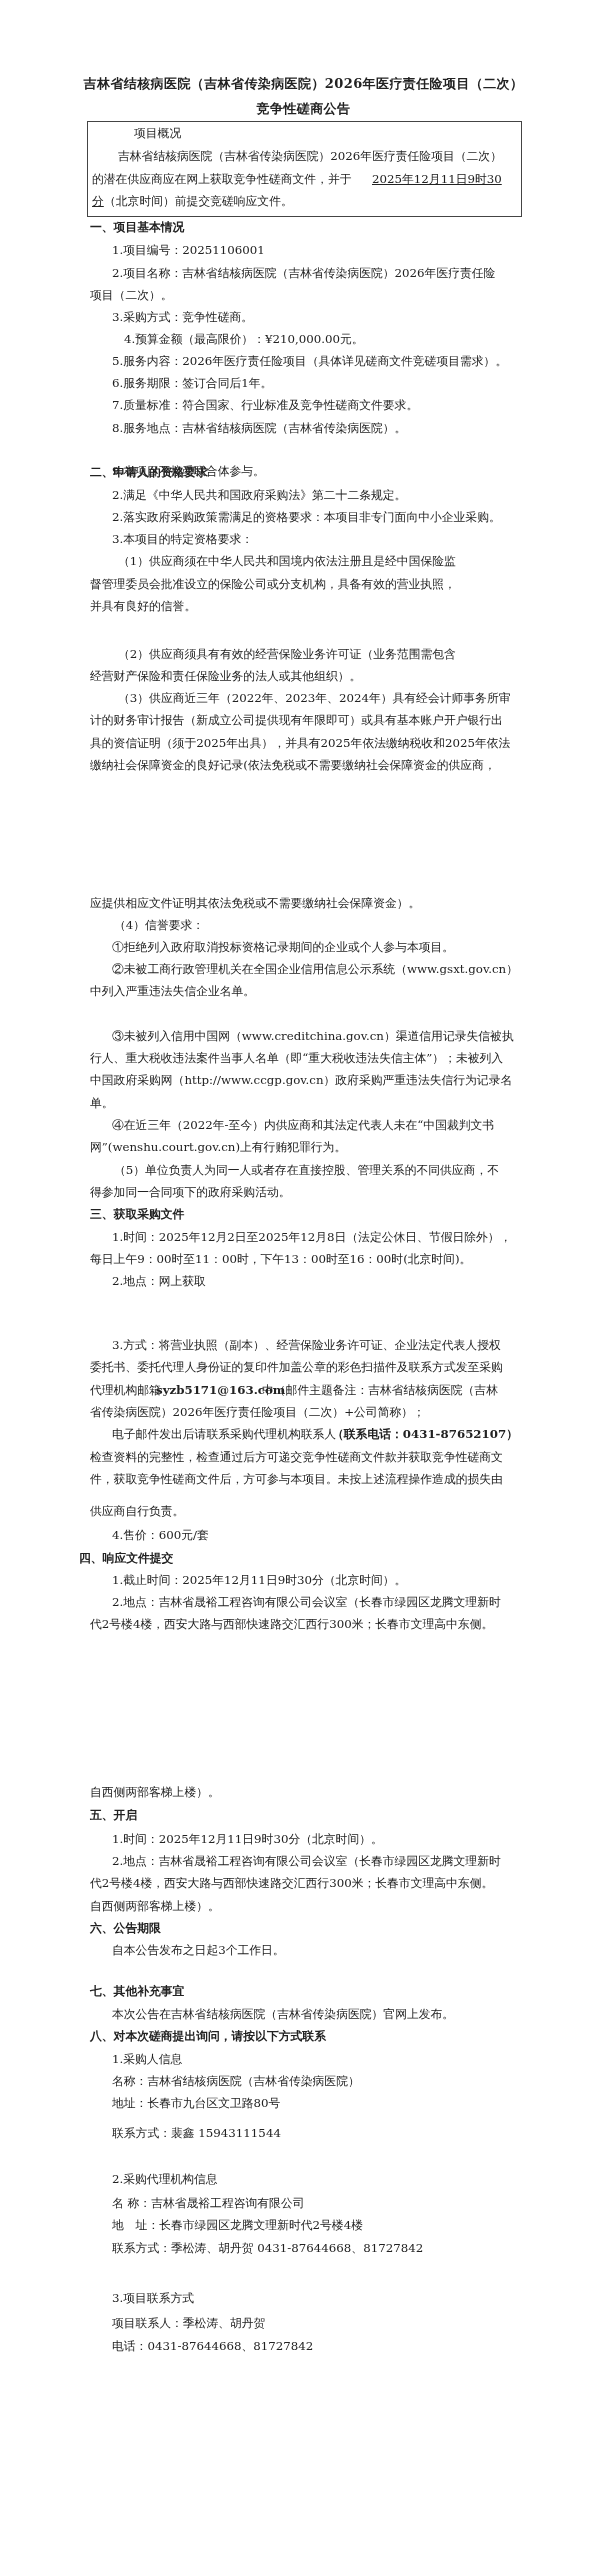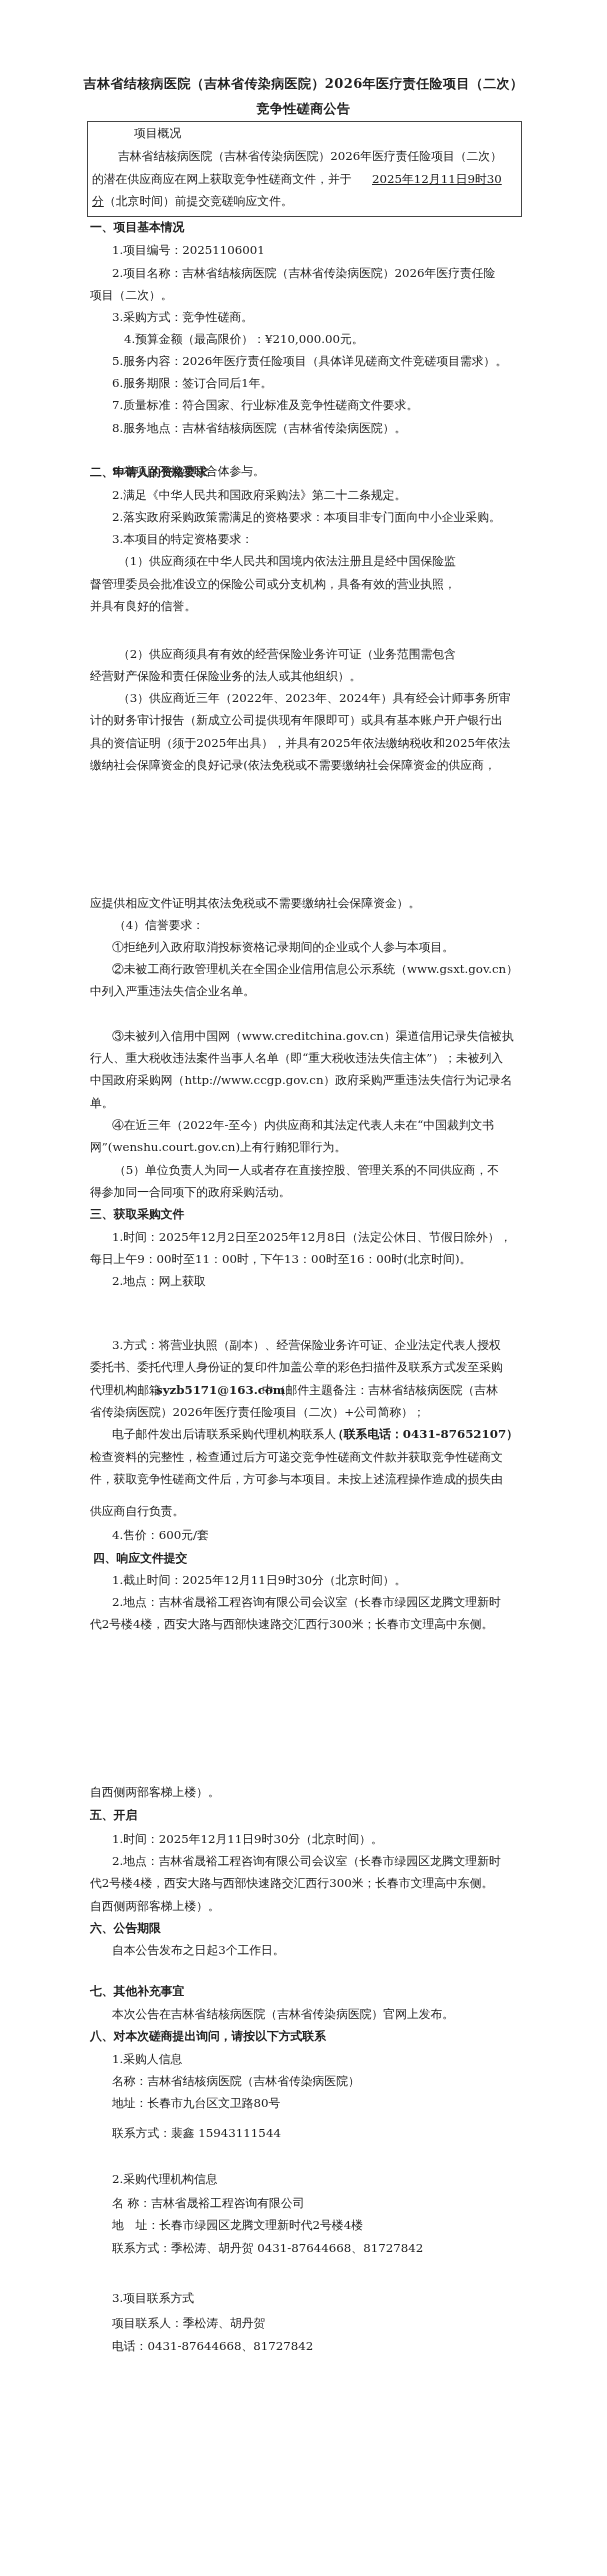--- a/index.html
+++ b/index.html
@@ -188,21 +188,21 @@
     <span style="left:90px;">件，获取竞争性磋商文件后，方可参与本项目。未按上述流程操作造成的损失由</span>
   </div>
 <div class="ln" style="top:1504px;">
     <span style="left:90px;">供应商自行负责。</span>
   </div>
 <div class="ln" style="top:1528px;">
     <span style="left:112px;">4.售价：600元/套</span>
   </div>
 
 <div class="ln h" style="top:1551px;">
-    <span style="left:93px;">四、响应文件提交</span>
+    <span style="left:79px;">四、响应文件提交</span>
   </div>
 <div class="ln" style="top:1573px;">
     <span style="left:112px;">1.截止时间：2025年12月11日9时30分（北京时间）。</span>
   </div>
 <div class="ln" style="top:1595px;">
     <span style="left:112px;">2.地点：吉林省晟裕工程咨询有限公司会议室（长春市绿园区龙腾文理新时</span>
   </div>
 <div class="ln" style="top:1617px;">
     <span style="left:90px;">代2号楼4楼，西安大路与西部快速路交汇西行300米；长春市文理高中东侧。</span>
   </div>

